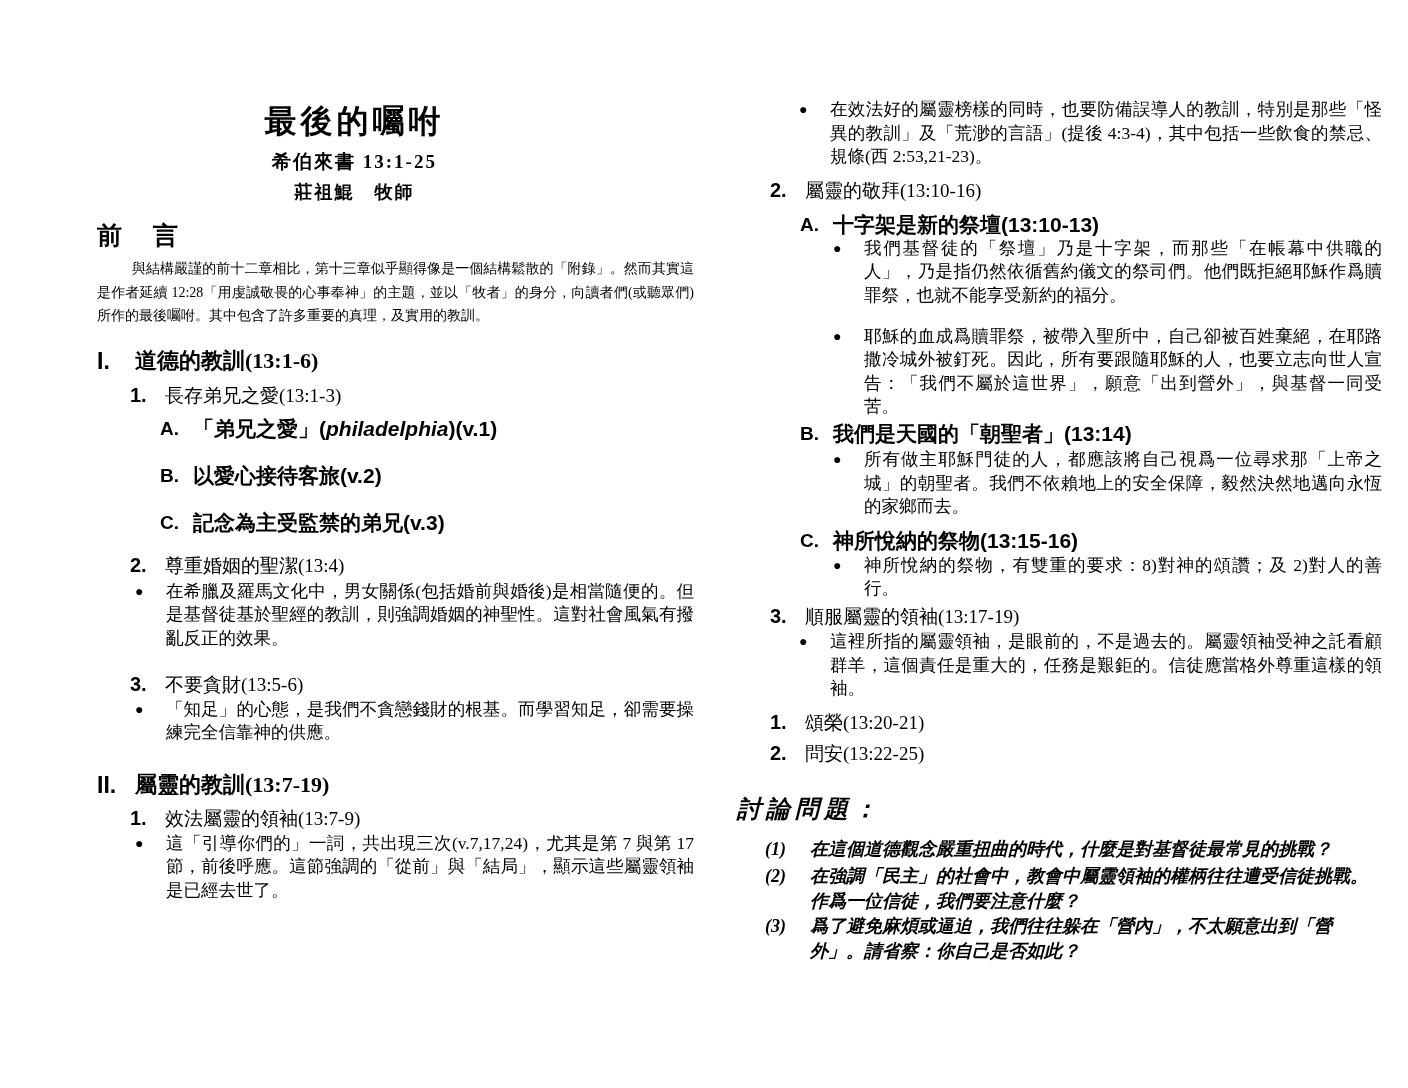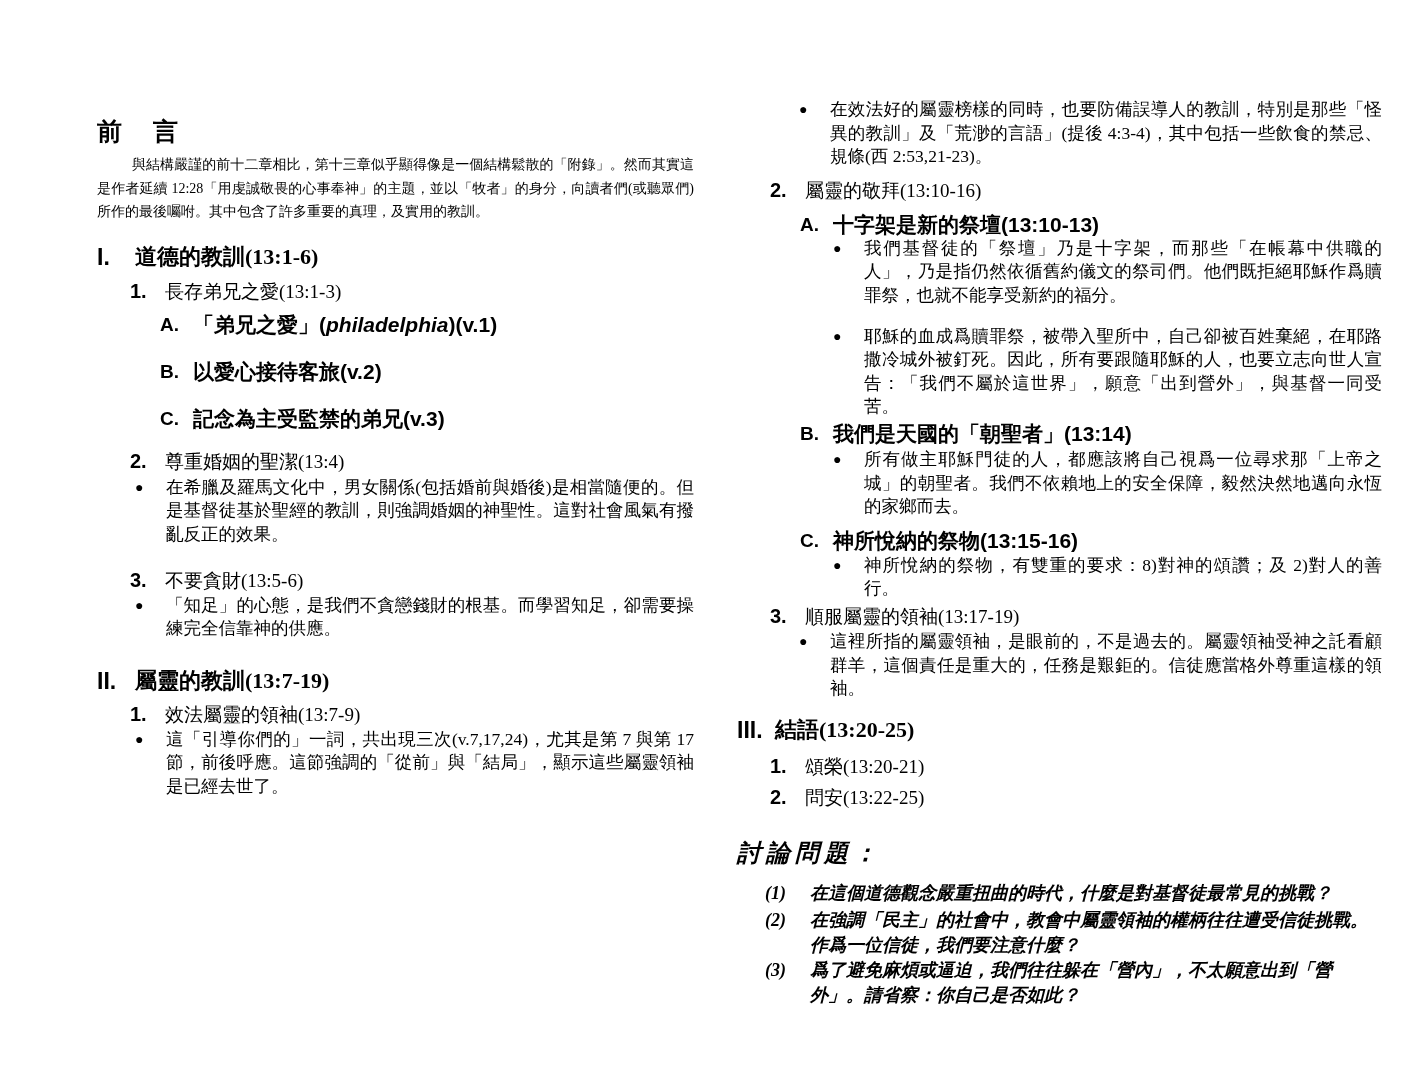--- a/index.html
+++ b/index.html
@@ -61,20 +61,25 @@
   .m-q { flex: 0 0 45px; font-size: 18px; font-weight: bold; font-style: italic; line-height: 25px; }
   .t-q { flex: 1; font-size: 18px; font-weight: bold; font-style: italic; line-height: 25px; }
 </style>
 </head>
 <body>
 
 <div class="page">
 
   <div class="col-left">
 
+    <div class="title-block">
+      <div class="doc-title">最後的囑咐</div>
+      <div class="doc-subtitle">希伯來書 13:1-25</div>
+      <div class="doc-author">莊祖鯤　牧師</div>
+    </div>
 
     <div class="preface-heading">前　言</div>
     <p class="preface-body">與結構嚴謹的前十二章相比，第十三章似乎顯得像是一個結構鬆散的「附錄」。然而其實這是作者延續 12:28「用虔誠敬畏的心事奉神」的主題，並以「牧者」的身分，向讀者們(或聽眾們)所作的最後囑咐。其中包含了許多重要的真理，及實用的教訓。</p>
 
     <div class="row sec" style="margin-top:18px">
       <span class="m-sec">I.</span>
       <span class="t-sec">道德的教訓(13:1-6)</span>
     </div>
 
     <div class="row num" style="margin-top:6px">
@@ -184,24 +189,20 @@
     <div class="row num" style="margin-top:2px">
       <span class="m-num">3.</span>
       <span class="t-num">順服屬靈的領袖(13:17-19)</span>
     </div>
 
     <div class="row bullet" style="margin-top:0">
       <span class="m-bullet">●</span>
       <span class="t-body">這裡所指的屬靈領袖，是眼前的，不是過去的。屬靈領袖受神之託看顧群羊，這個責任是重大的，任務是艱鉅的。信徒應當格外尊重這樣的領袖。</span>
     </div>
 
-    <div class="row sec" style="margin-top:14px">
-      <span class="m-sec">III.</span>
-      <span class="t-sec">結語(13:20-25)</span>
-    </div>
 
     <div class="row num" style="margin-top:8px">
       <span class="m-num">1.</span>
       <span class="t-num">頌榮(13:20-21)</span>
     </div>
 
     <div class="row num" style="margin-top:4px">
       <span class="m-num">2.</span>
       <span class="t-num">問安(13:22-25)</span>
     </div>

